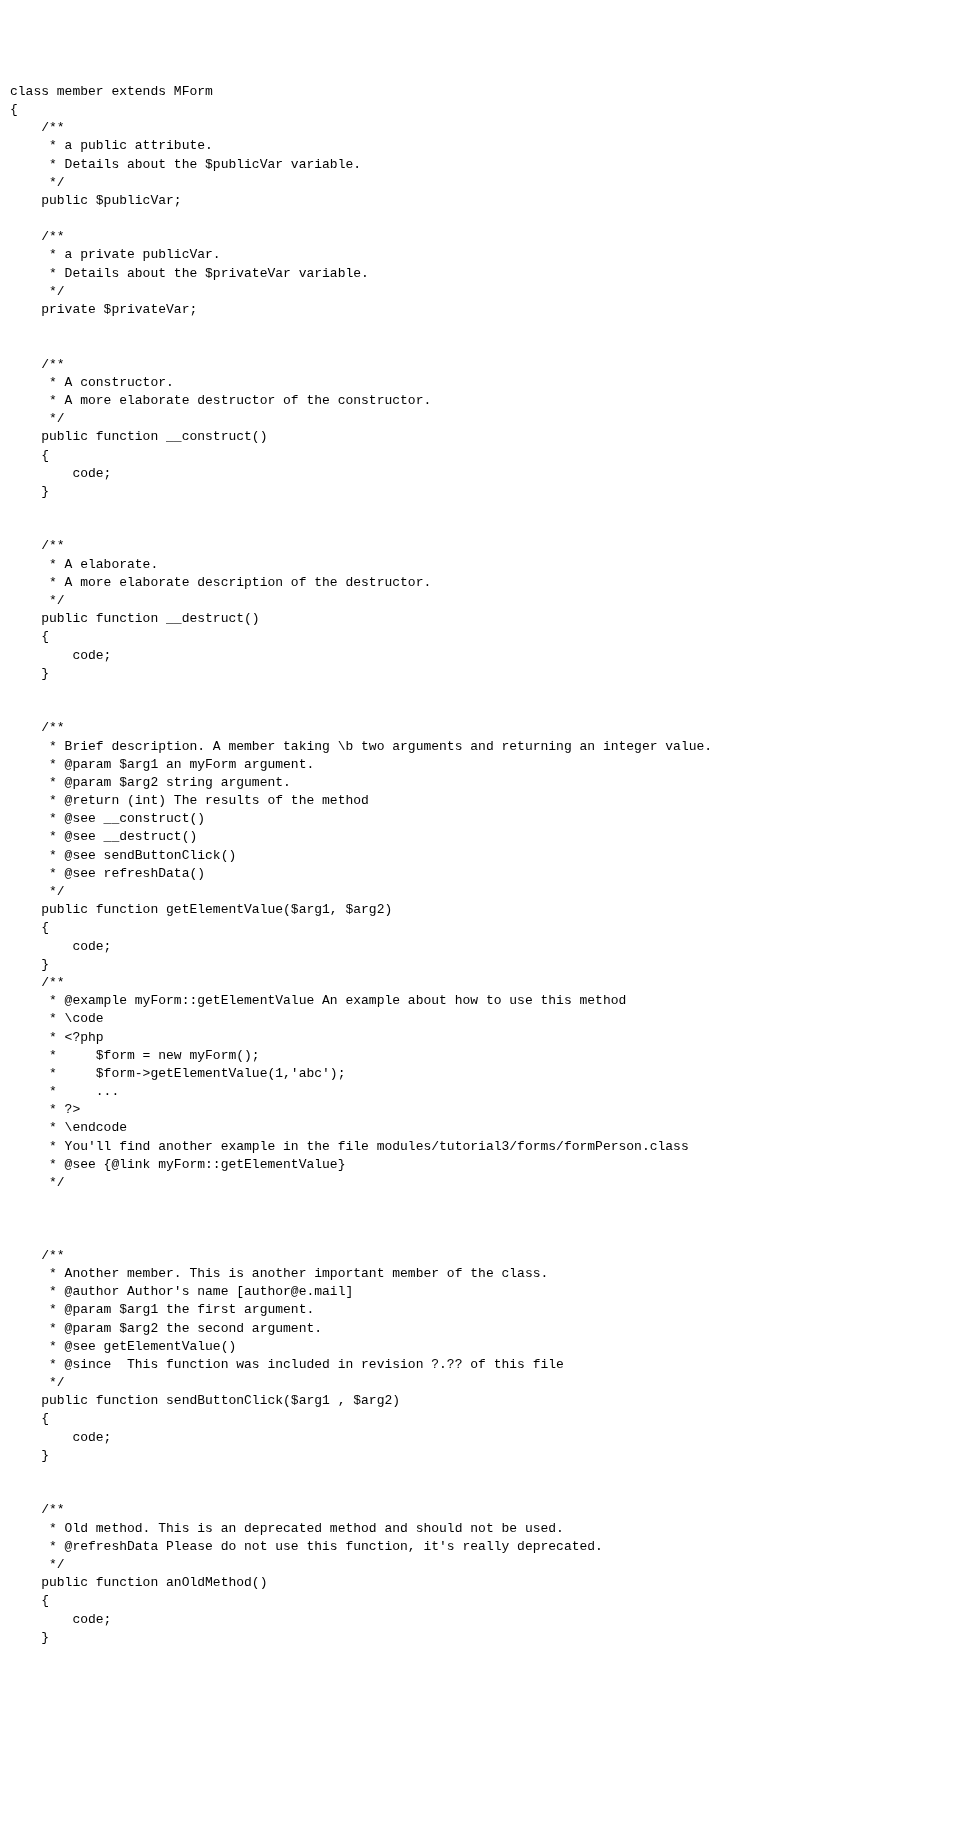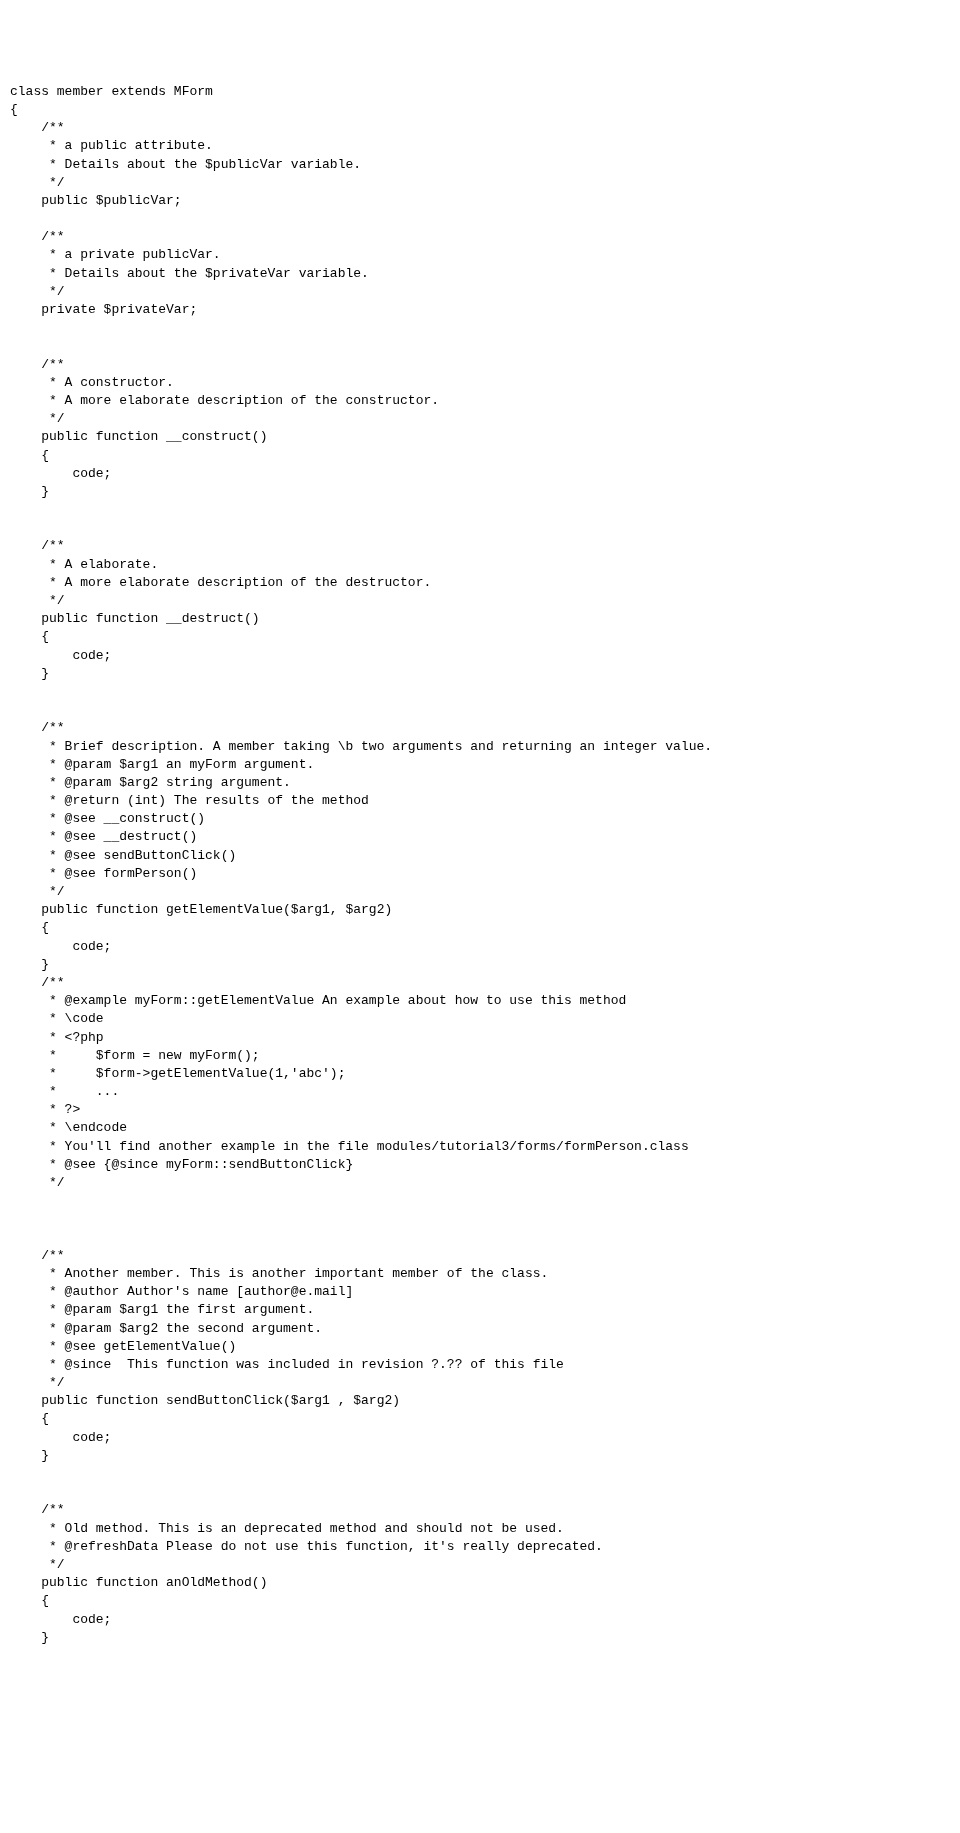--- a/index.html
+++ b/index.html
@@ -31,21 +31,21 @@
 <span></span>
 <span>    /**</span>
 <span>     * a private publicVar.</span>
 <span>     * Details about the $privateVar variable.</span>
 <span>     */</span>
 <span>    private $privateVar;</span>
 <span></span>
 <span></span>
 <span>    /**</span>
 <span>     * A constructor.</span>
-<span>     * A more elaborate description of the constructor.</span>
+<span>     * A more elaborate destructor of the constructor.</span>
 <span>     */</span>
 <span>    public function __construct()</span>
 <span>    {</span>
 <span>        code;</span>
 <span>    }</span>
 <span></span>
 <span></span>
 <span>    /**</span>
 <span>     * A elaborate.</span>
 <span>     * A more elaborate description of the destructor.</span>
@@ -57,37 +57,37 @@
 <span></span>
 <span></span>
 <span>    /**</span>
 <span>     * Brief description. A member taking \b two arguments and returning an integer value.</span>
 <span>     * @param $arg1 an myForm argument.</span>
 <span>     * @param $arg2 string argument.</span>
 <span>     * @return (int) The results of the method</span>
 <span>     * @see __construct()</span>
 <span>     * @see __destruct()</span>
 <span>     * @see sendButtonClick()</span>
-<span>     * @see formPerson()</span>
+<span>     * @see refreshData()</span>
 <span>     */</span>
 <span>    public function getElementValue($arg1, $arg2)</span>
 <span>    {</span>
 <span>        code;</span>
 <span>    }</span>
 <span>    /**</span>
 <span>     * @example myForm::getElementValue An example about how to use this method</span>
 <span>     * \code</span>
 <span>     * &lt;?php</span>
 <span>     *     $form = new myForm();</span>
 <span>     *     $form-&gt;getElementValue(1,'abc');</span>
 <span>     *     ...</span>
 <span>     * ?&gt;</span>
 <span>     * \endcode</span>
 <span>     * You'll find another example in the file modules/tutorial3/forms/formPerson.class</span>
-<span>     * @see {@since myForm::sendButtonClick}</span>
+<span>     * @see {@link myForm::getElementValue}</span>
 <span>     */</span>
 <span></span>
 <span></span>
 <span></span>
 <span>    /**</span>
 <span>     * Another member. This is another important member of the class.</span>
 <span>     * @author Author's name [author@e.mail]</span>
 <span>     * @param $arg1 the first argument.</span>
 <span>     * @param $arg2 the second argument.</span>
 <span>     * @see getElementValue()</span>

